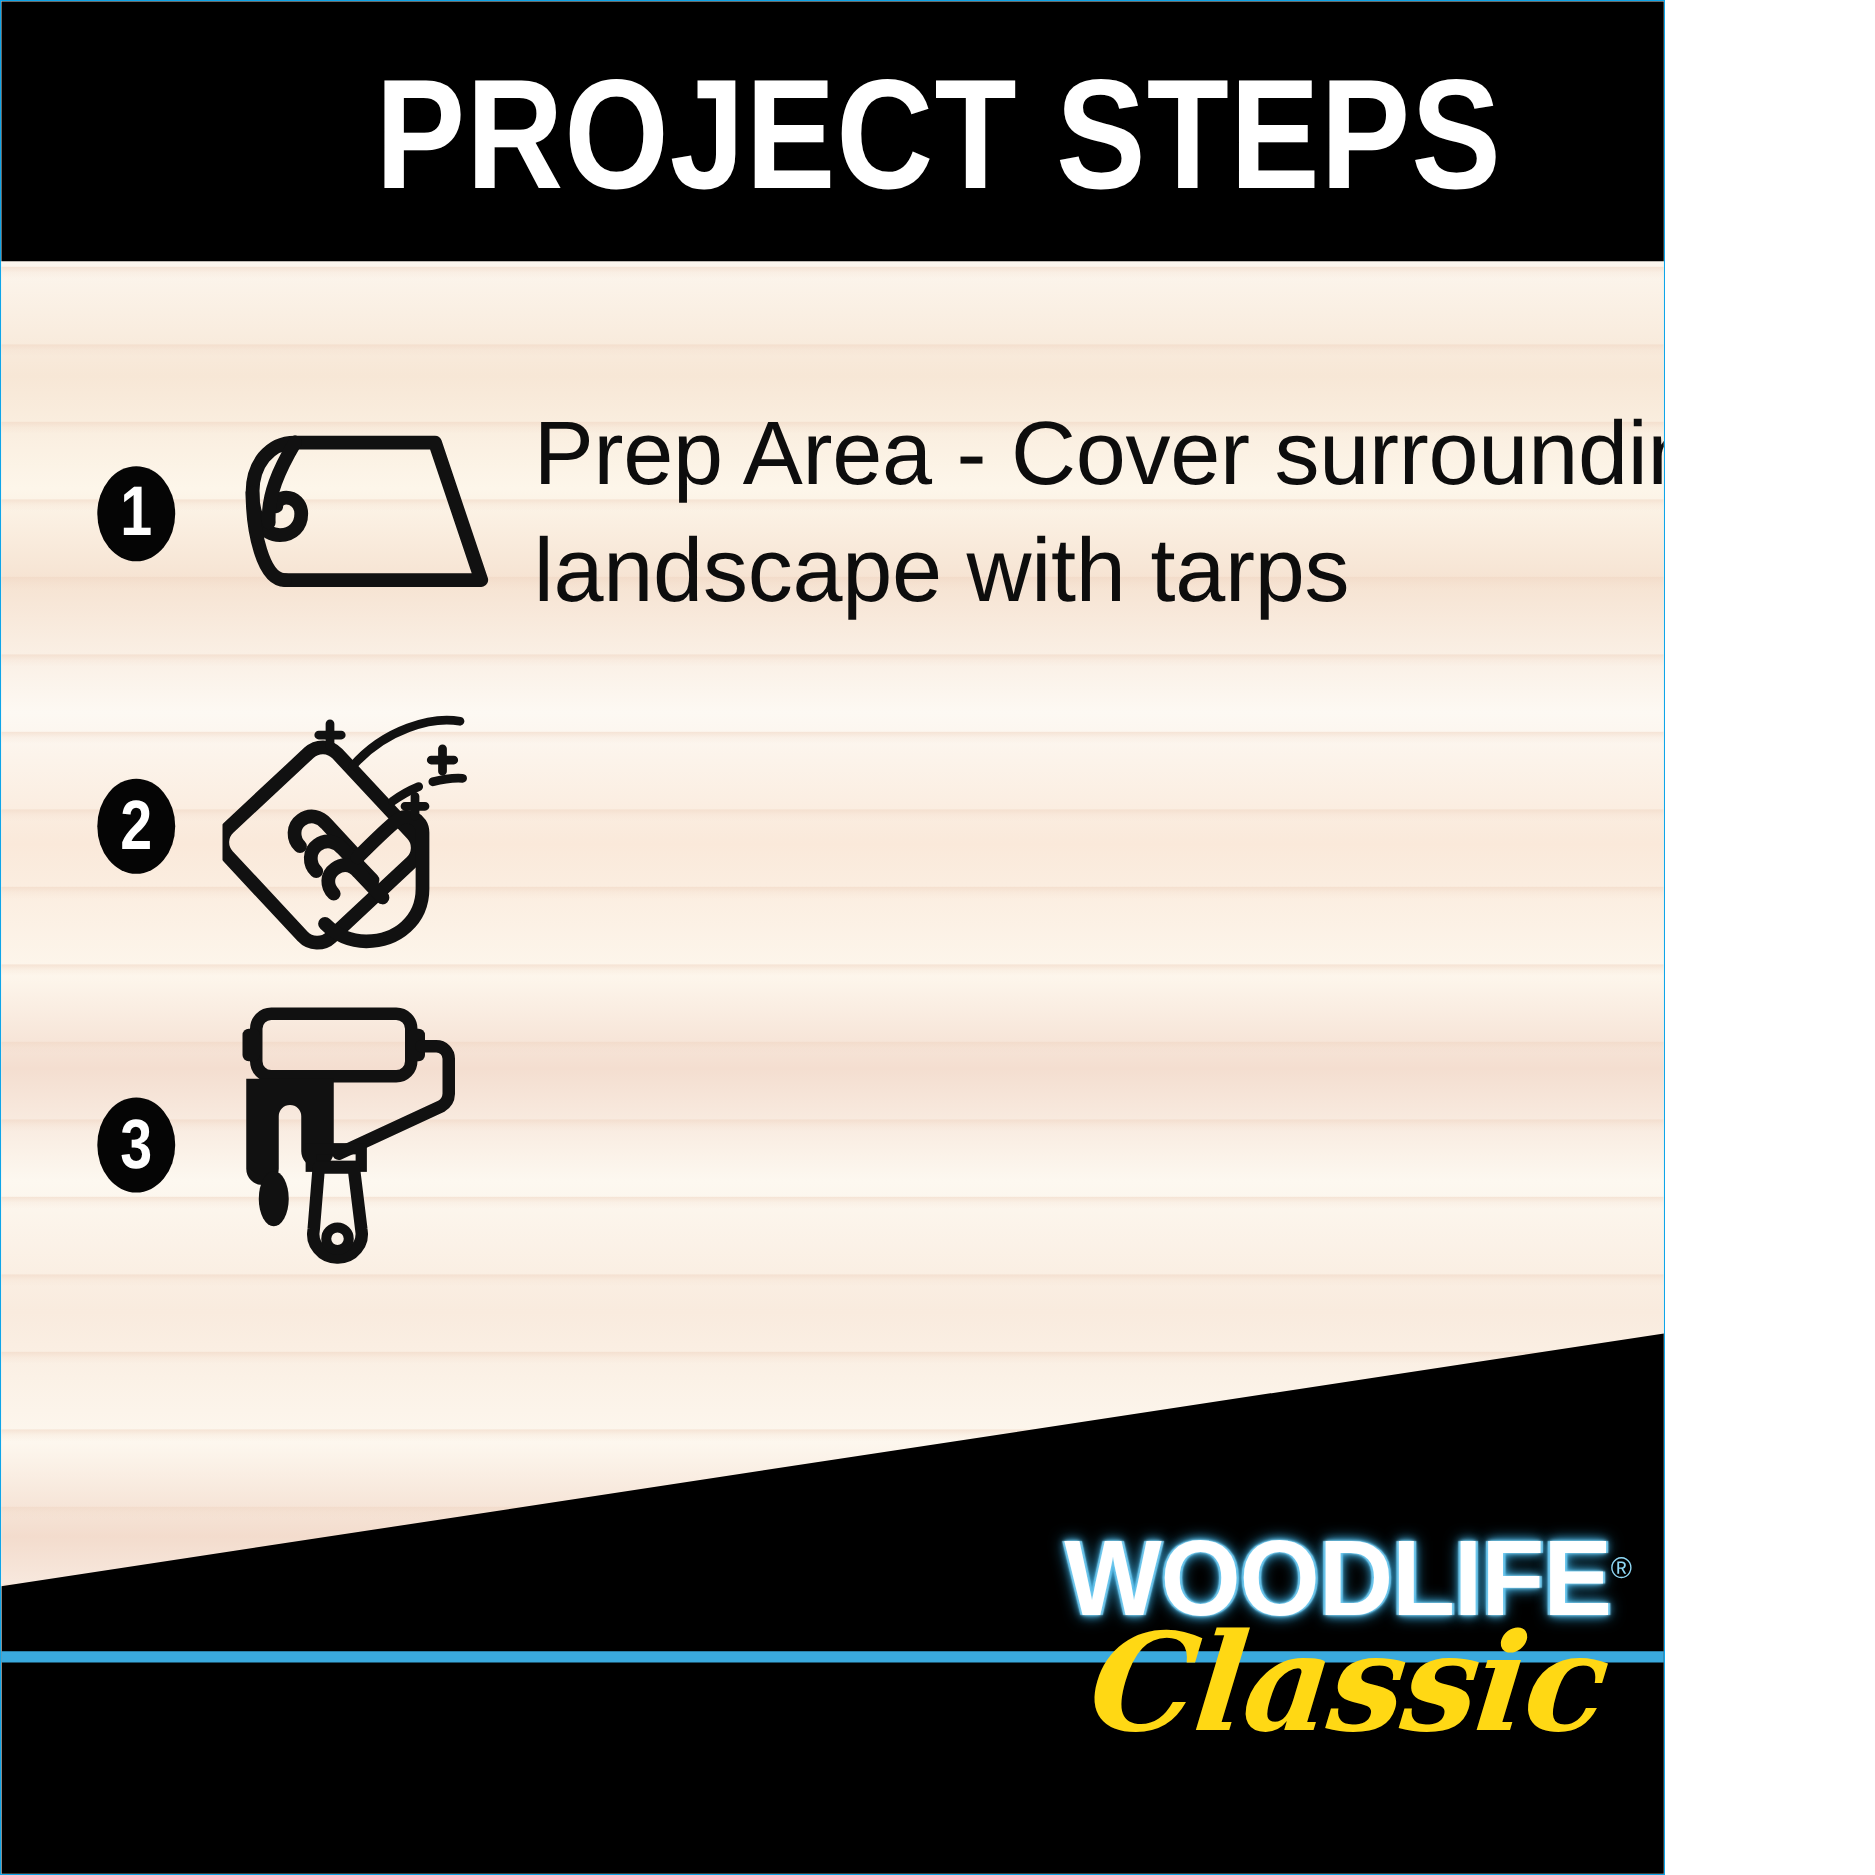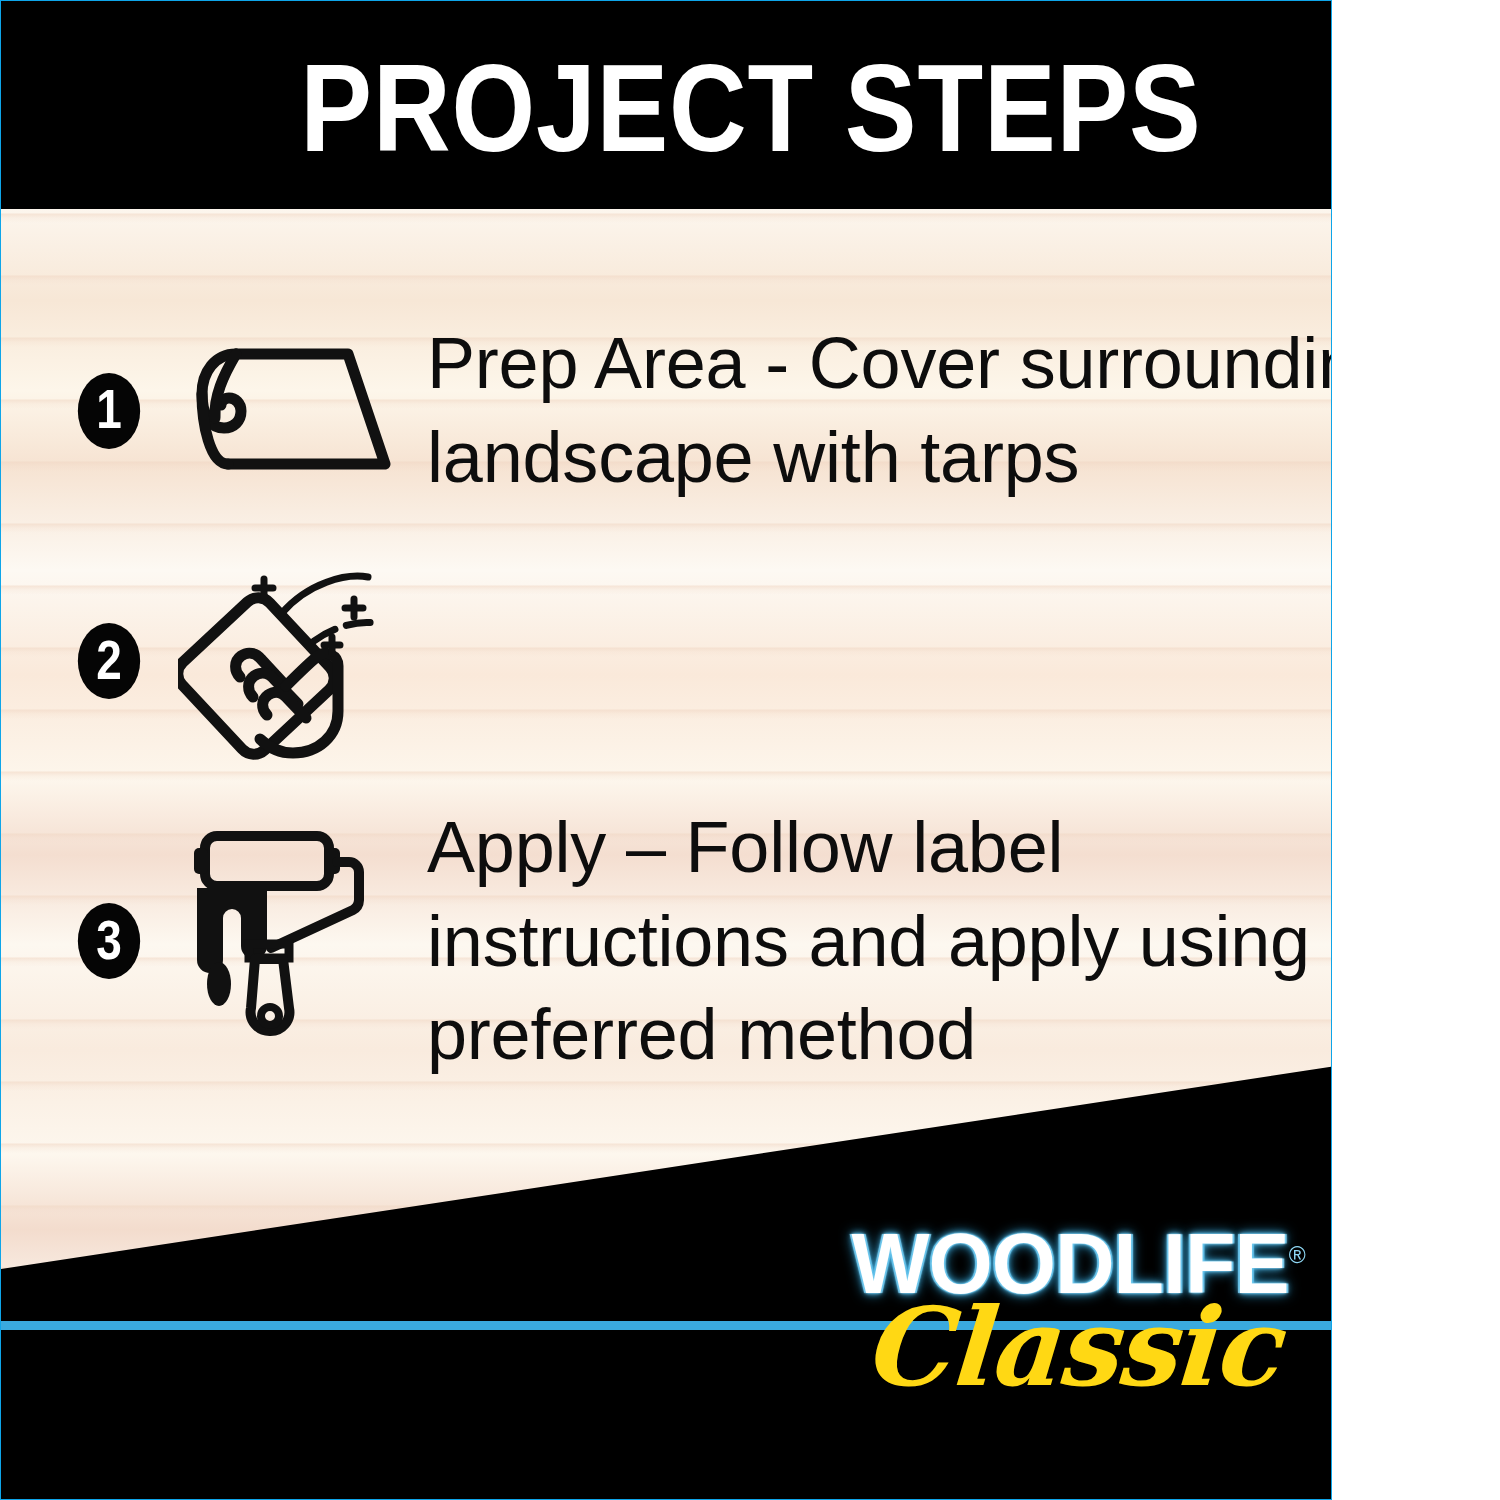--- a/index.html
+++ b/index.html
@@ -256,21 +256,20 @@
           <ellipse cx="28" cy="158" rx="12" ry="22" fill="#111"></ellipse>
 
           <path d="M146 36 h12 a10 10 0 0 1 10 10 v28 a12 12 0 0 1 -6 10 L80 122" stroke="#111" stroke-width="10" stroke-linecap="round" stroke-linejoin="round" fill="none"></path>
 
           <rect x="58" y="118" width="40" height="14" stroke="#111" stroke-width="9" fill="none"></rect>
 
           <path d="M64 133 L60 182 a19 19 0 0 0 19 23 a19 19 0 0 0 19 -23 L92 133 z" stroke="#111" stroke-width="10" stroke-linejoin="round" fill="none"></path>
           <circle cx="79" cy="190" r="9" stroke="#111" stroke-width="8" fill="none"></circle>
         </svg>
       </div>
-      <div class="step-text">Apply – Follow label instructions and apply using preferred method</div>
     </div>
   </div>
 
   <svg class="wedge" viewBox="0 0 1500 1500" preserveAspectRatio="none">
     <polygon points="0,1268 1500,1040 1500,1500 0,1500" fill="#000000"></polygon>
   </svg>
 
   <div class="blue-rule"></div>
 
   <div class="logo">

